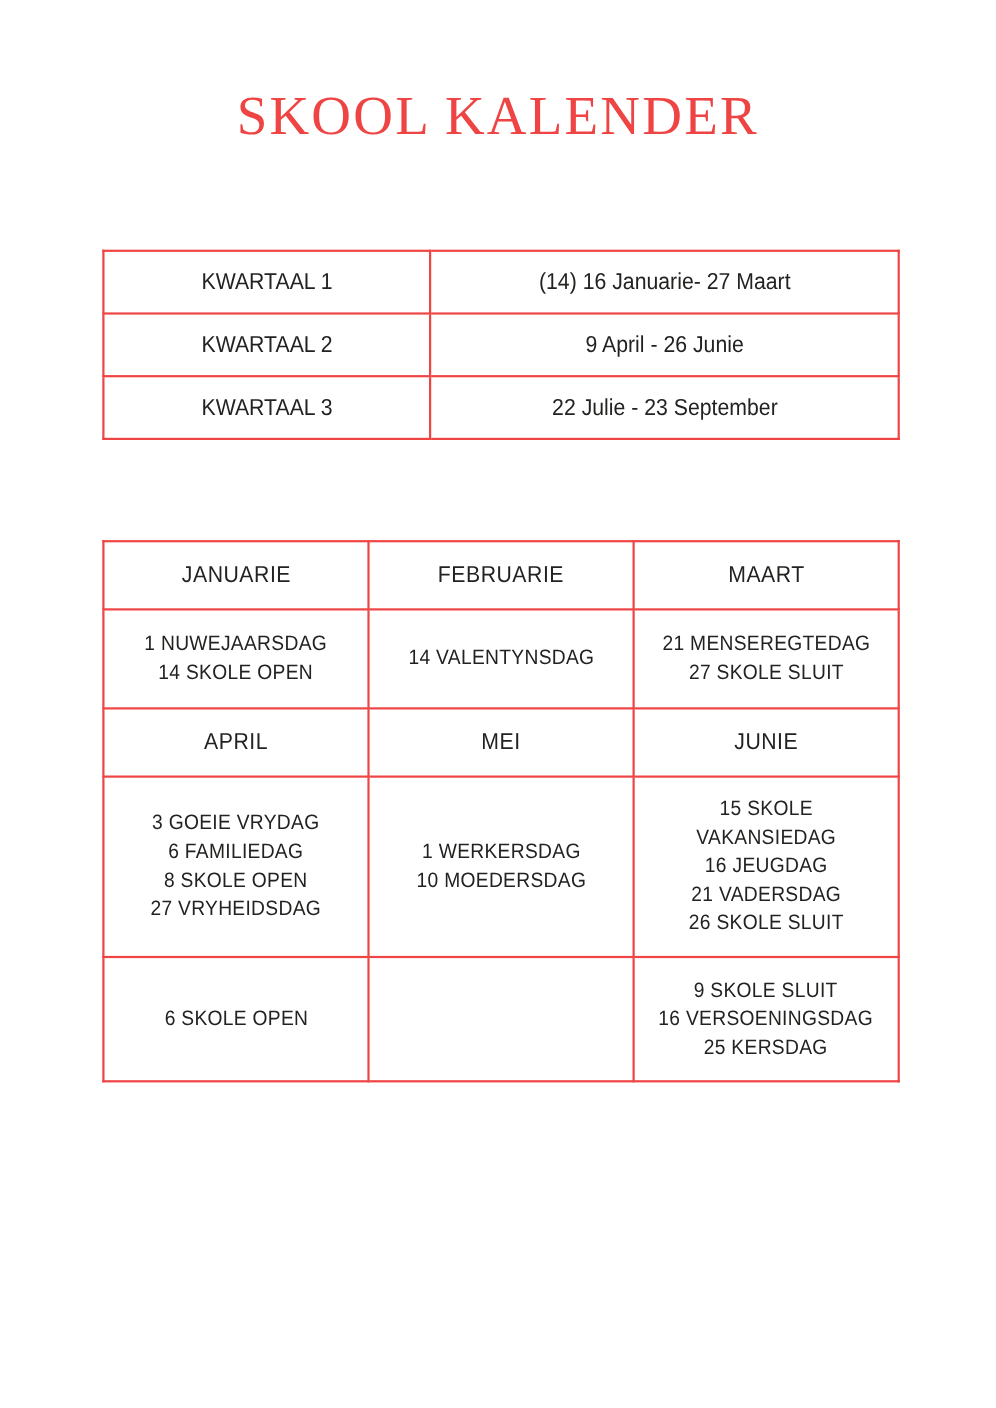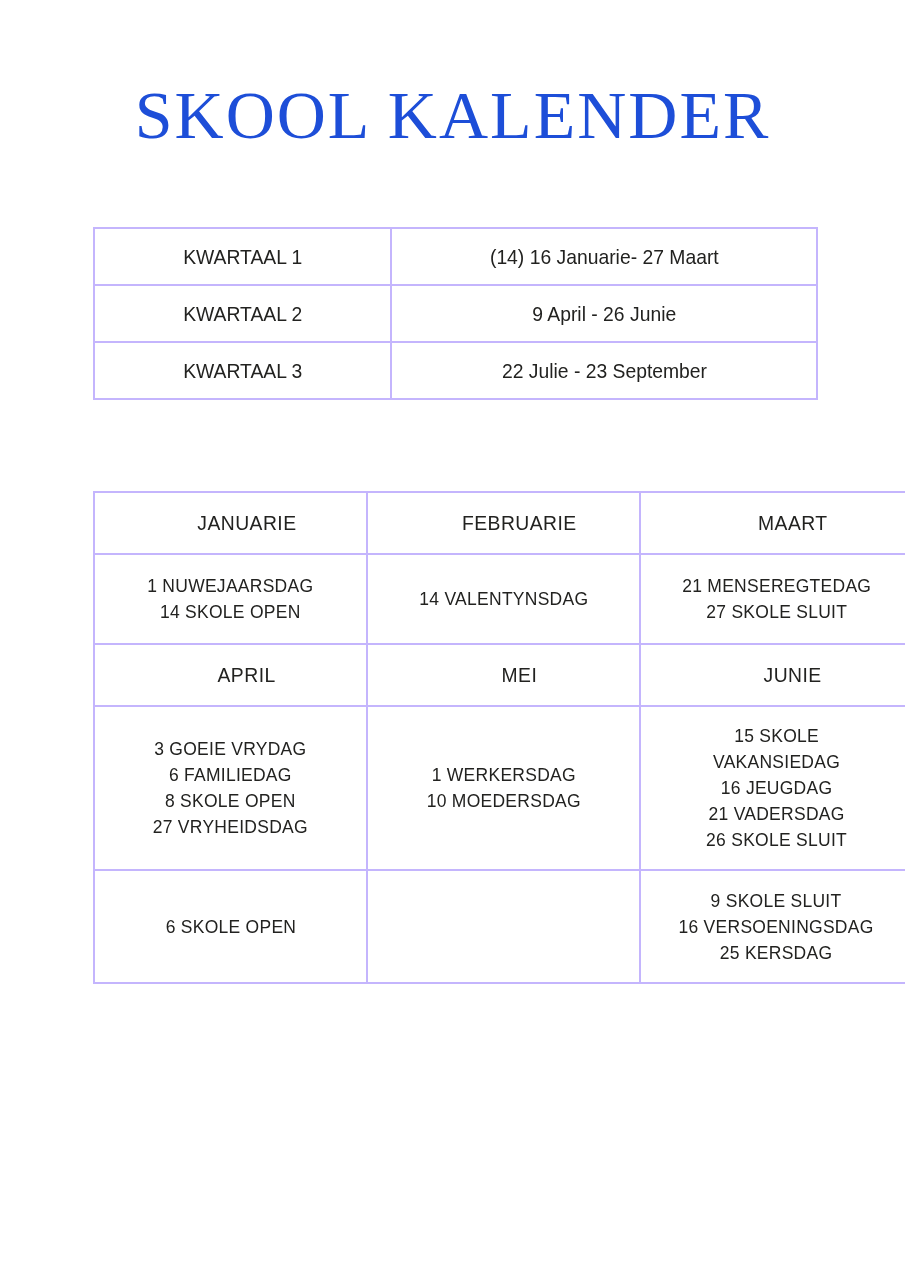--- a/index.html
+++ b/index.html
@@ -13,29 +13,29 @@
     overflow: hidden;
   }
   .title {
     position: absolute;
     top: 78px;
     left: 0;
     width: 100%;
     text-align: center;
     font-family: "Liberation Serif", serif;
     font-weight: 400;
-    font-size: 68px;
+    font-size: 50px;
     letter-spacing: 2px;
-    color: #1d4ed8;
+    color: #ef4444;
     line-height: 1.1;
     white-space: nowrap;
   }
   table { border-collapse: collapse; table-layout: fixed; }
   td {
-    border: 2px solid #c4b5fd;
+    border: 2px solid #ef4444;
     text-align: center;
     vertical-align: middle;
     padding: 0;
     color: #222220;
   }
   .terms-table {
     position: absolute;
     left: 93px;
     top: 227px;
     width: 719px;
@@ -50,21 +50,21 @@
     width: 719px;
   }
   .months-table td { width: 239px; }
   .cell-text {
     display: inline-block;
     transform: scaleX(0.92);
     transform-origin: center center;
     white-space: pre-line;
   }
   .term-label, .term-dates { font-size: 21px; }
-  .month-header td { height: 60px; padding-left: 32px; }
+  .month-header td { height: 60px; }
   .month-header .cell-text { font-size: 21px; letter-spacing: 0.5px; }
   .events .cell-text { font-size: 19px; line-height: 26px; letter-spacing: 0.3px; }
   .r-events-1 td { height: 88px; }
   .r-events-2 td { height: 162px; }
   .r-events-3 td { height: 86px; }
   .r-events-4 td { height: 111px; text-align: center; }
 </style>
 </head>
 <body>
 

